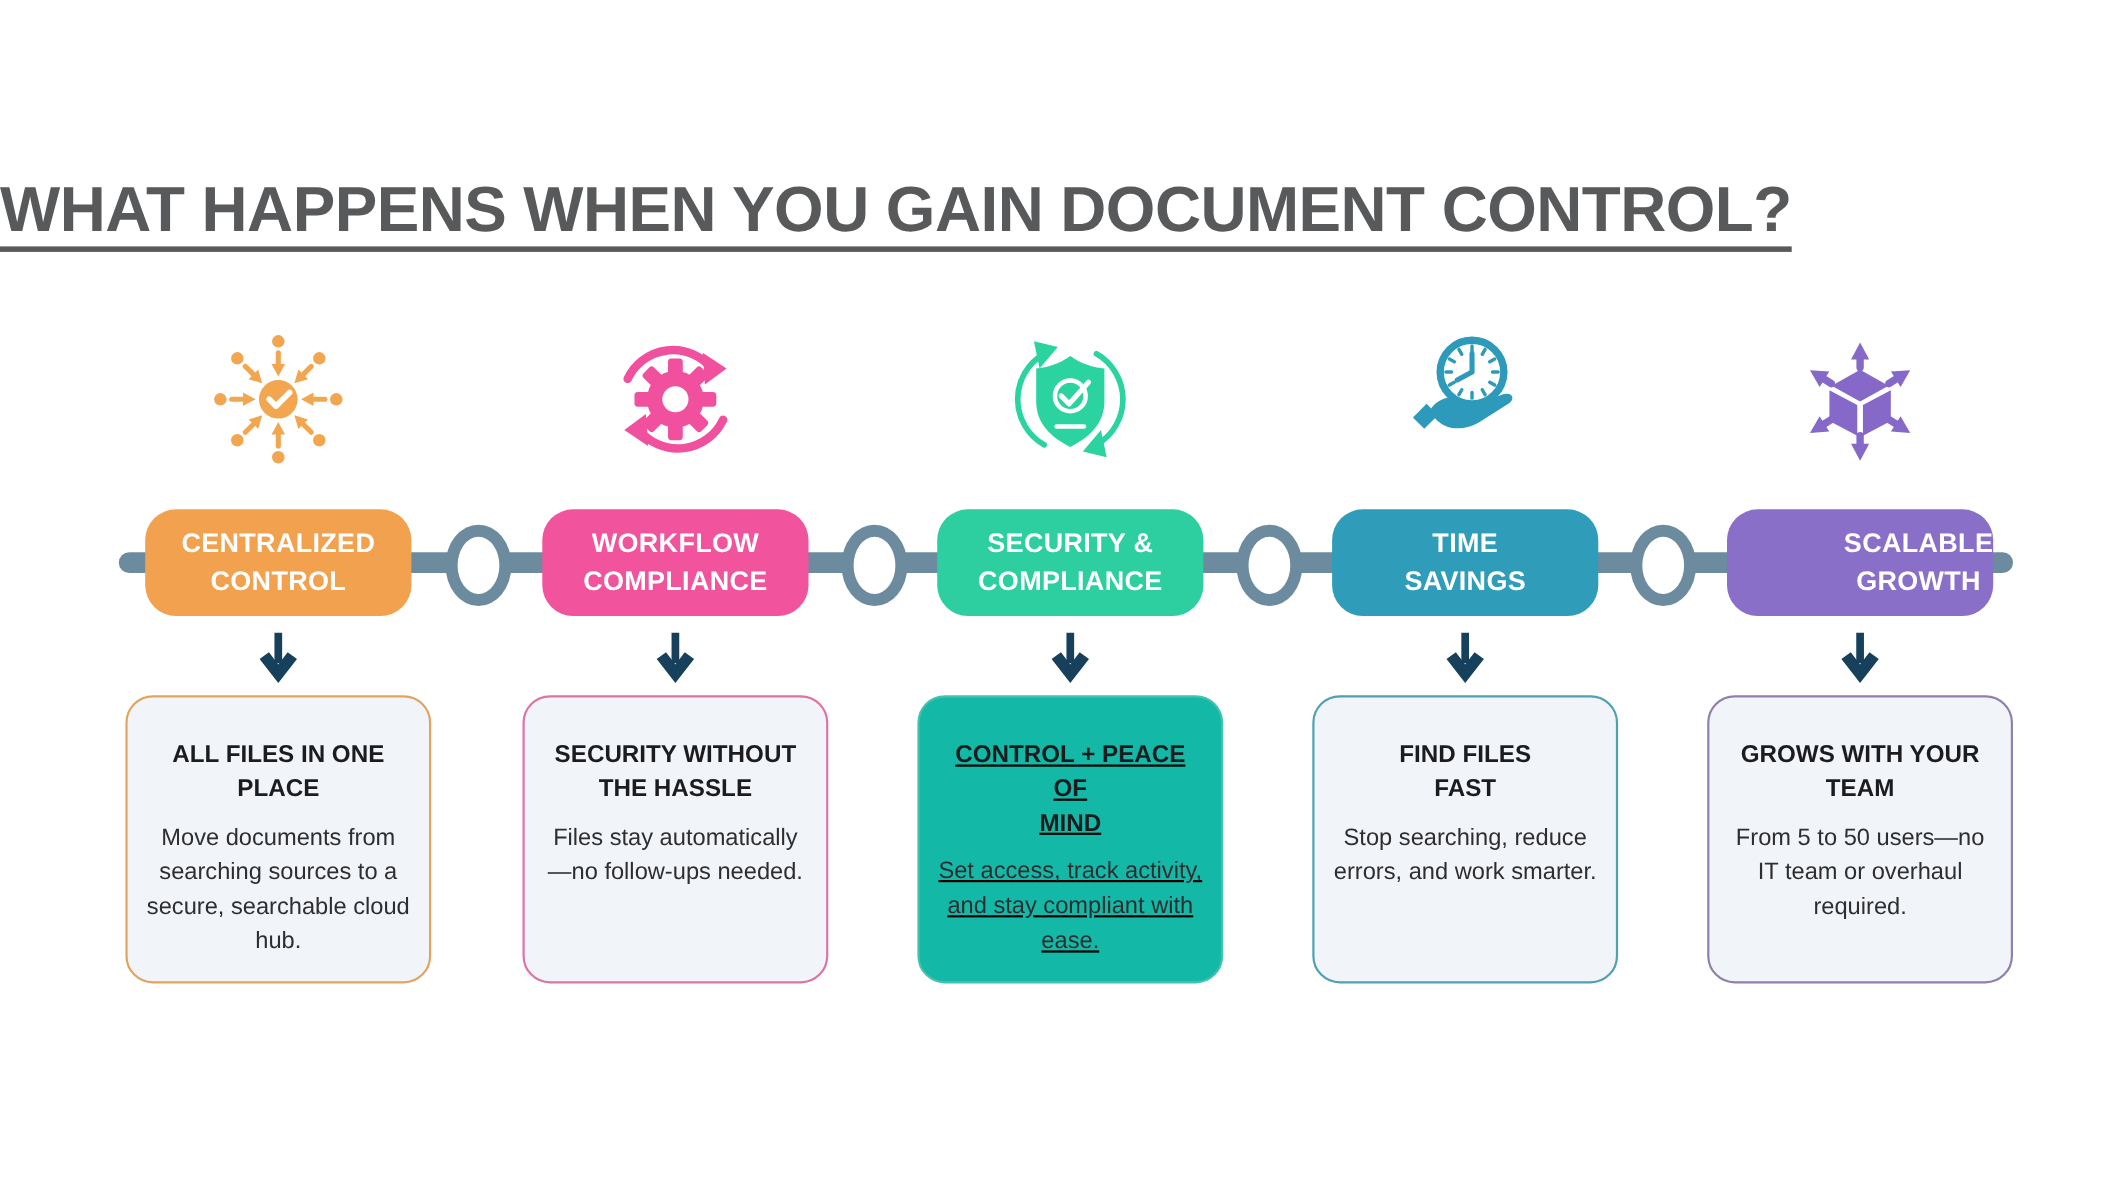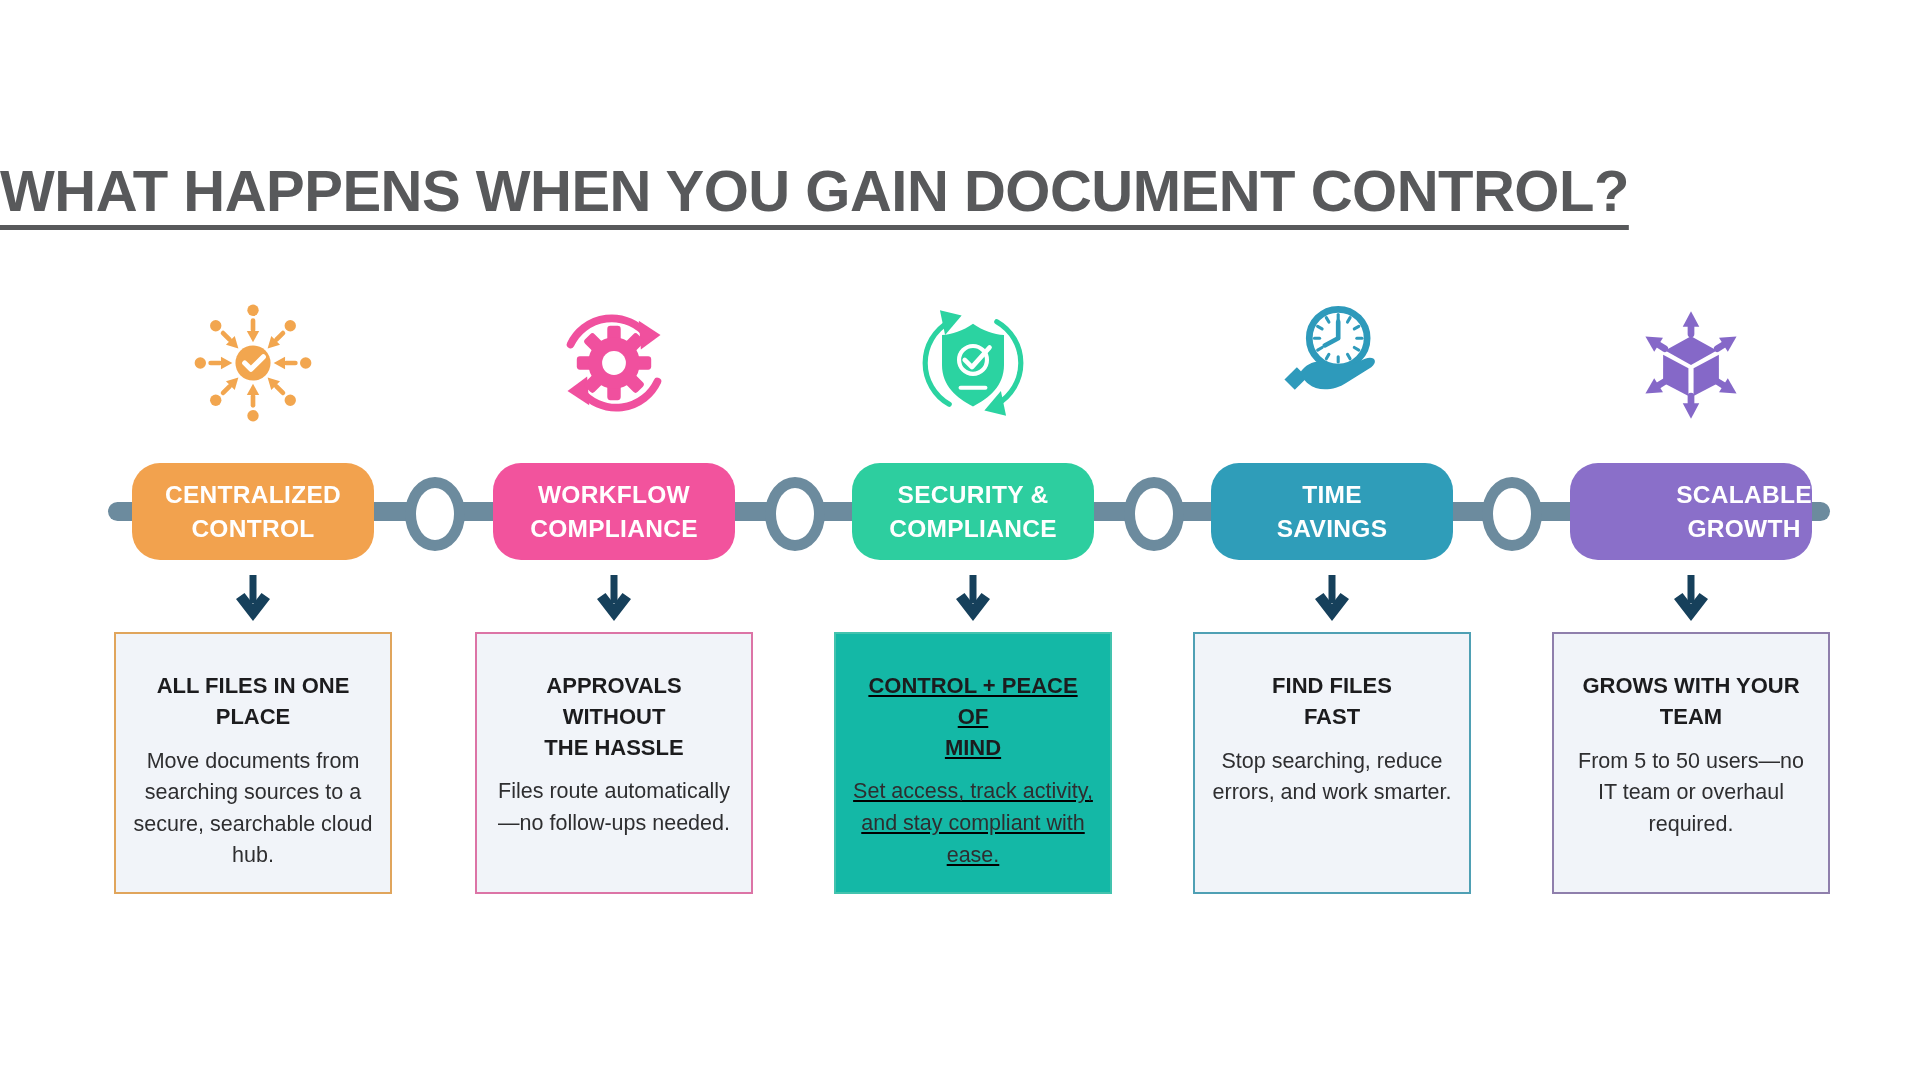--- a/index.html
+++ b/index.html
@@ -35,21 +35,21 @@
     line-height:1.38;white-space:pre-line;
   }
   .down-arrow{
     position:absolute;top:572px;left:50%;transform:translateX(-50%);
     width:44px;height:54px;
   }
   .info-box{
     position:absolute;top:629px;left:50%;transform:translateX(-50%);
     width:278px;height:262px;box-sizing:border-box;
     border-style:solid;border-width:2px;
-    padding:37px 17px 0 17px;text-align:center;
+    padding:37px 17px 0 17px;text-align:center;border-radius:25px;
   }
   .box-title{
     font-size:22px;font-weight:700;line-height:1.4;white-space:pre-line;
     margin:0 0 13px 0;
   }
   .box-body{
     font-size:21.5px;line-height:1.47;
   }
 </style>
 </head>
@@ -152,23 +152,23 @@
     </div>
     <div class="pill" style="background-color: rgb(242, 83, 157);">
       <span class="pill-label">WORKFLOW
 COMPLIANCE</span>
     </div>
     <svg class="down-arrow" viewBox="0 0 44 54" style="color: rgb(22, 64, 91);">
       <rect x="18.5" y="0" width="7" height="28" fill="currentColor"></rect>
       <path d="M5 24 L22 46 L39 24 L30.5 18 L22 29 L13.5 18 Z" fill="currentColor"></path>
     </svg>
     <div class="info-box" style="border-color: rgb(220, 116, 166); background-color: rgb(241, 244, 249);">
-      <div class="box-title" style="color: rgb(28, 28, 30);">APPROVALS WITHOUT
+      <div class="box-title" style="color: rgb(28, 28, 30);">SECURITY WITHOUT
 THE HASSLE</div>
-      <div class="box-body" style="color: rgb(46, 46, 48);">Files route automatically—no follow-ups needed.</div>
+      <div class="box-body" style="color: rgb(46, 46, 48);">Files stay automatically—no follow-ups needed.</div>
     </div>
   </div>
 
   <div class="column" style="left:784px">
     <div class="icon-wrap" style="color: rgb(43, 211, 161);">
       <svg viewBox="0 0 120 120" fill="currentColor">
         <path d="M37 100 A46 46 0 0 1 37 20" fill="none" stroke="currentColor" stroke-width="5" stroke-linecap="round"></path>
         <polygon points="28,9 49,14 33,33"></polygon>
         <path d="M83 20 A46 46 0 0 1 83 100" fill="none" stroke="currentColor" stroke-width="5" stroke-linecap="round"></path>
         <polygon points="92,111 71,106 87,87"></polygon>

